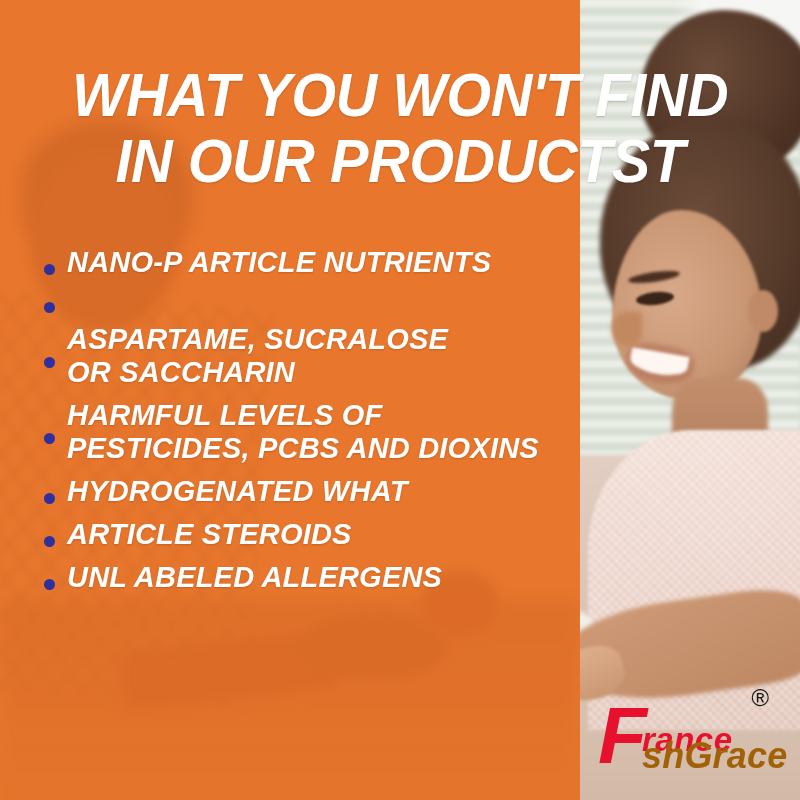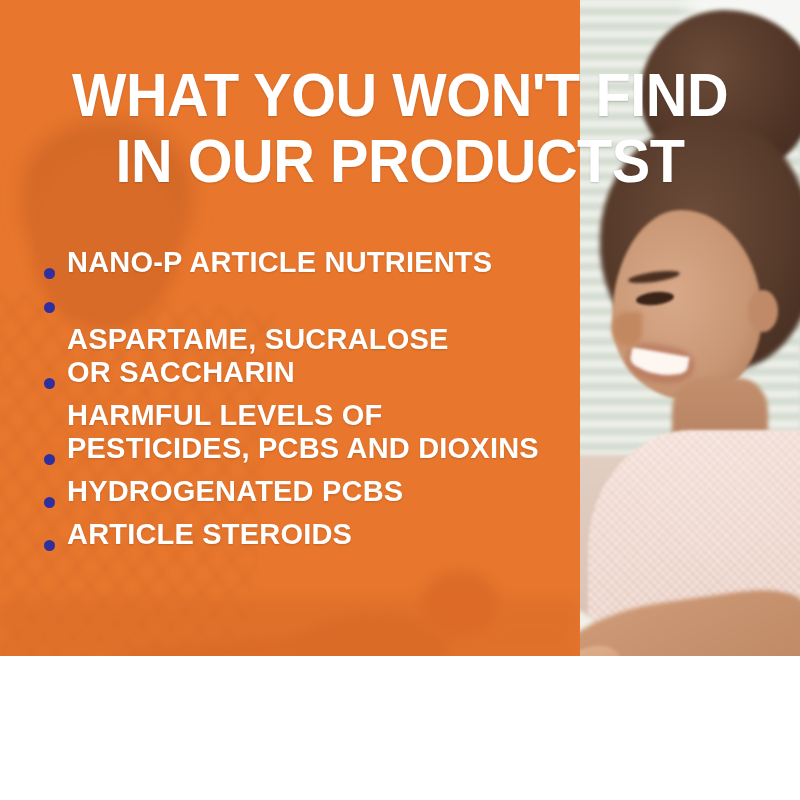--- a/index.html
+++ b/index.html
@@ -3,24 +3,25 @@
 <meta charset="utf-8">
 <style>
   html, body {
     margin: 0;
     padding: 0;
     background: #ffffff;
   }
   #poster {
     position: relative;
     width: 800px;
-    height: 656px;
+    height: 800px;
     overflow: hidden;
     font-family: "Liberation Sans", sans-serif;
     background: #d8dcd4;
+    font-style: italic;
   }
 
   
   .photo-layer {
     position: absolute;
     inset: 0;
     overflow: hidden;
   }
   
   .bg-wall {
@@ -261,21 +262,21 @@
   
   .bullets {
     position: absolute;
     left: 44px;
     top: 246px;
     width: 540px;
   }
   .bullet-row {
     position: relative;
     display: flex;
-    align-items: flex-end;
+    align-items: center;
     margin-bottom: 10px;
   }
   .dot {
     flex: 0 0 auto;
     width: 11px;
     height: 11px;
     border-radius: 50%;
     background: #2f2f9e;
     margin-top: 13px;
     margin-right: 12px;
@@ -395,25 +396,29 @@
       <span class="btext">ASPARTAME, SUCRALOSE
 OR SACCHARIN</span>
     </div>
     <div class="bullet-row">
       <span class="dot"></span>
       <span class="btext">HARMFUL LEVELS OF
 PESTICIDES, PCBS AND DIOXINS</span>
     </div>
     <div class="bullet-row">
       <span class="dot"></span>
-      <span class="btext">HYDROGENATED PCBS</span>
+      <span class="btext">HYDROGENATED WHAT</span>
     </div>
     <div class="bullet-row">
       <span class="dot"></span>
       <span class="btext">ARTICLE STEROIDS</span>
+    </div>
+    <div class="bullet-row">
+      <span class="dot"></span>
+      <span class="btext">UNL ABELED ALLERGENS</span>
     </div>
   </div>
 
   <div class="logo">
     <span class="logo-f">F</span>
     <span class="logo-france">rance</span>
     <span class="logo-fishgrace">shGrace</span>
     <span class="logo-reg">®</span>
   </div>
 

